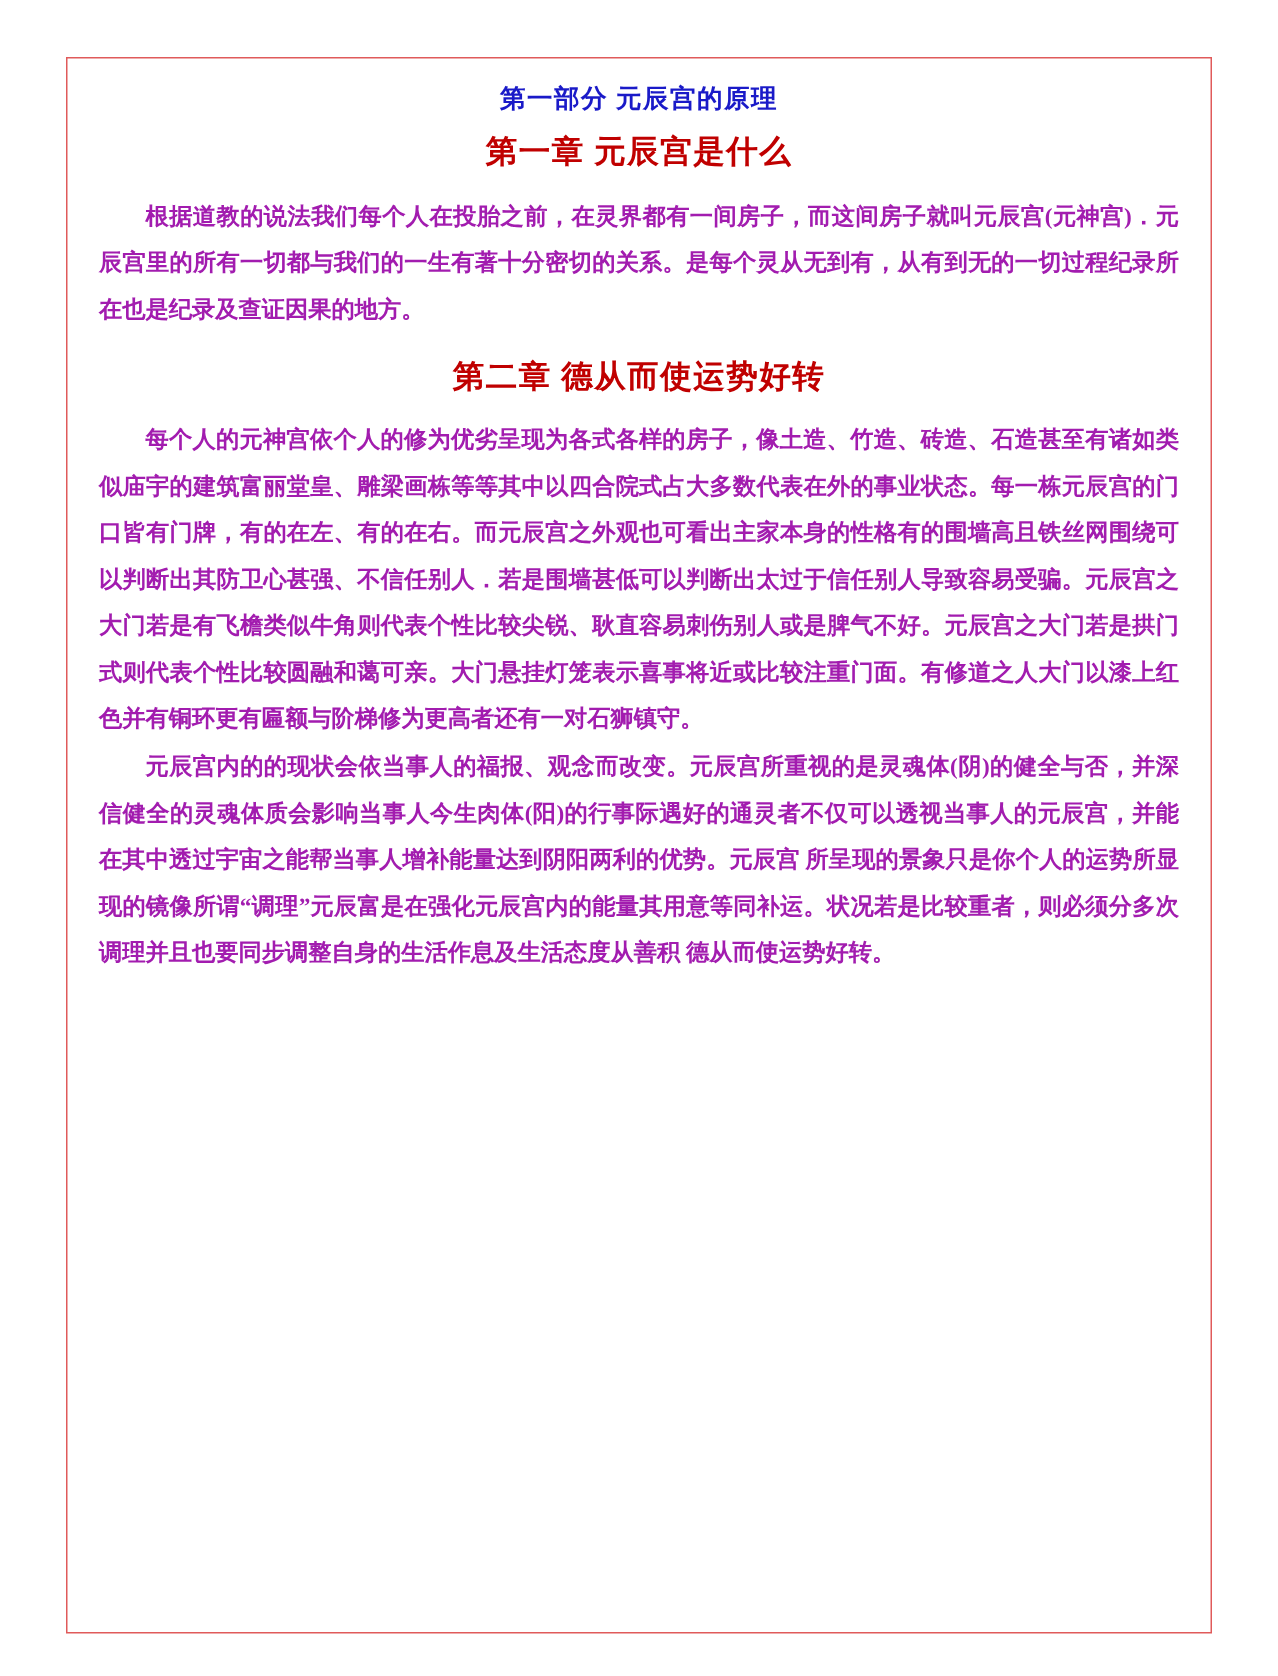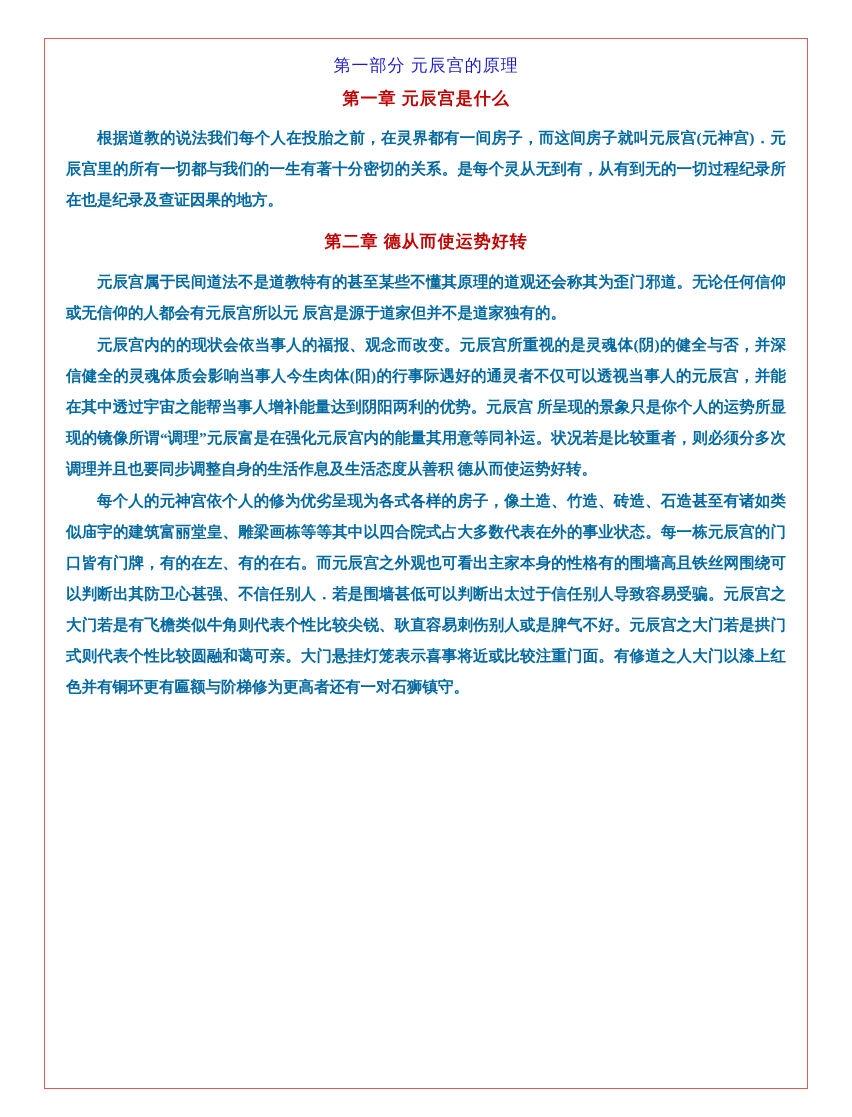--- a/index.html
+++ b/index.html
@@ -30,37 +30,37 @@
     box-sizing: border-box;
     pointer-events: none;
   }
   .content {
     position: relative;
     padding: 10px 22px 10px 22px;
   }
   .heading-1 {
     text-align: center;
     color: #1a1ac8;
-    font-weight: normal;
+    font-weight: bold;
     font-size: 17px;
     letter-spacing: 1px;
     margin: 4px 0 6px 0;
     line-height: 1.6;
   }
   .heading-2 {
     text-align: center;
     color: #c00000;
     font-weight: bold;
-    font-size: 17px;
+    font-size: 21px;
     letter-spacing: 1px;
     margin: 6px 0 10px 0;
     line-height: 1.6;
   }
   .para {
-    color: #0369a1;
+    color: #a21caf;
     font-size: 15.5px;
     line-height: 2.0;
     text-align: justify;
     text-justify: inter-ideograph;
     text-indent: 2em;
     margin: 0 0 1px 0;
     font-weight: bold;
   }
   .spacer-sm { height: 6px; }
 </style>
@@ -74,18 +74,17 @@
     <div class="heading-1">第一部分  元辰宫的原理</div>
 
     <div class="heading-2">第一章  元辰宫是什么</div>
 
     <p class="para">根据道教的说法我们每个人在投胎之前，在灵界都有一间房子，而这间房子就叫元辰宫(元神宫)．元辰宫里的所有一切都与我们的一生有著十分密切的关系。是每个灵从无到有，从有到无的一切过程纪录所在也是纪录及查证因果的地方。</p>
 
     <div class="spacer-sm"></div>
 
     <div class="heading-2">第二章  德从而使运势好转</div>
 
-    <p class="para">元辰宫属于民间道法不是道教特有的甚至某些不懂其原理的道观还会称其为歪门邪道。无论任何信仰或无信仰的人都会有元辰宫所以元 辰宫是源于道家但并不是道家独有的。</p>
+    <p class="para">每个人的元神宫依个人的修为优劣呈现为各式各样的房子，像土造、竹造、砖造、石造甚至有诸如类似庙宇的建筑富丽堂皇、雕梁画栋等等其中以四合院式占大多数代表在外的事业状态。每一栋元辰宫的门口皆有门牌，有的在左、有的在右。而元辰宫之外观也可看出主家本身的性格有的围墙高且铁丝网围绕可以判断出其防卫心甚强、不信任别人．若是围墙甚低可以判断出太过于信任别人导致容易受骗。元辰宫之大门若是有飞檐类似牛角则代表个性比较尖锐、耿直容易刺伤别人或是脾气不好。元辰宫之大门若是拱门式则代表个性比较圆融和蔼可亲。大门悬挂灯笼表示喜事将近或比较注重门面。有修道之人大门以漆上红色并有铜环更有匾额与阶梯修为更高者还有一对石狮镇守。</p>
     <p class="para">元辰宫内的的现状会依当事人的福报、观念而改变。元辰宫所重视的是灵魂体(阴)的健全与否，并深信健全的灵魂体质会影响当事人今生肉体(阳)的行事际遇好的通灵者不仅可以透视当事人的元辰宫，并能在其中透过宇宙之能帮当事人增补能量达到阴阳两利的优势。元辰宫 所呈现的景象只是你个人的运势所显现的镜像所谓“调理”元辰富是在强化元辰宫内的能量其用意等同补运。状况若是比较重者，则必须分多次调理并且也要同步调整自身的生活作息及生活态度从善积 德从而使运势好转。</p>
-    <p class="para">每个人的元神宫依个人的修为优劣呈现为各式各样的房子，像土造、竹造、砖造、石造甚至有诸如类似庙宇的建筑富丽堂皇、雕梁画栋等等其中以四合院式占大多数代表在外的事业状态。每一栋元辰宫的门口皆有门牌，有的在左、有的在右。而元辰宫之外观也可看出主家本身的性格有的围墙高且铁丝网围绕可以判断出其防卫心甚强、不信任别人．若是围墙甚低可以判断出太过于信任别人导致容易受骗。元辰宫之大门若是有飞檐类似牛角则代表个性比较尖锐、耿直容易刺伤别人或是脾气不好。元辰宫之大门若是拱门式则代表个性比较圆融和蔼可亲。大门悬挂灯笼表示喜事将近或比较注重门面。有修道之人大门以漆上红色并有铜环更有匾额与阶梯修为更高者还有一对石狮镇守。</p>
 
   </div>
 </div>
 
 </body></html>

